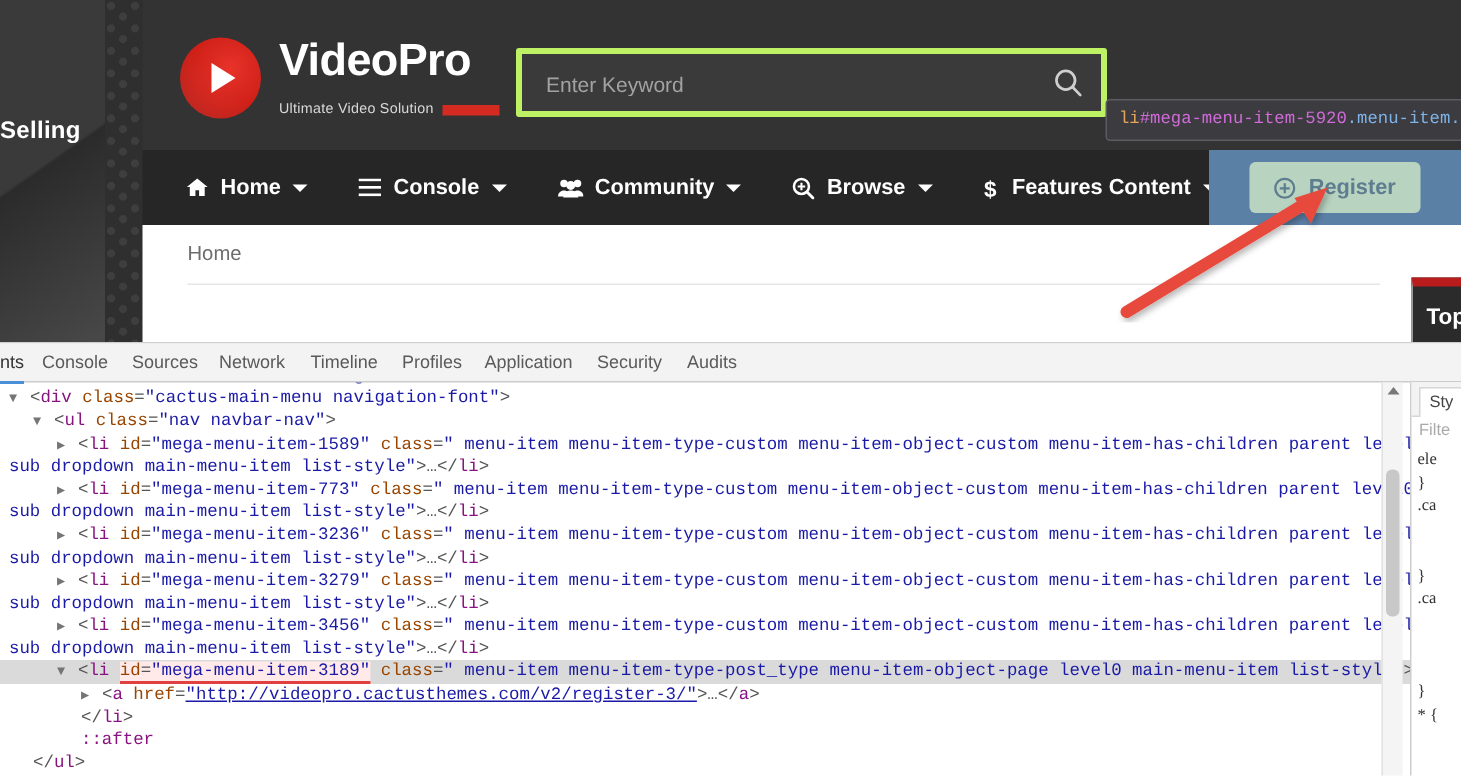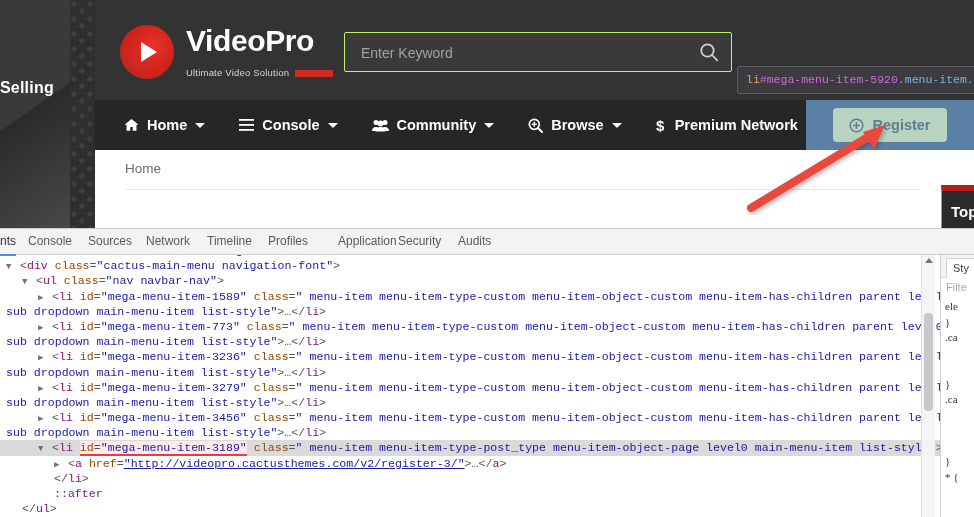--- a/index.html
+++ b/index.html
@@ -46,21 +46,21 @@
     background:linear-gradient(42deg, rgba(255,255,255,.07) 0%, rgba(255,255,255,0) 52%);
   }
   .logo-text{margin-left:12px;line-height:1;}
   .logo-title{font-size:30px;font-weight:bold;color:#ffffff;letter-spacing:-.4px;}
   .logo-sub{margin-top:12px;display:flex;align-items:center;}
   .logo-sub span{font-size:9.5px;color:#d8d8d8;letter-spacing:.2px;}
   .logo-sub i{display:inline-block;width:38px;height:7px;background:#d32b22;margin-left:6px;}
 
   .search-box{
     position:absolute;left:249px;top:32px;width:386px;height:38px;
-    border:1px solid #bef264;background:#3a3a3a;border-radius:2px;
+    border:4px solid #bef264;background:#3a3a3a;border-radius:2px;
   }
   .search-input{
     position:absolute;left:14px;top:0;height:38px;line-height:38px;
     font-size:14px;color:#a2a2a2;background:transparent;border:0;outline:none;width:330px;
     font-family:"Liberation Sans",sans-serif;
   }
   .search-input::placeholder{color:#a2a2a2;opacity:1;}
   .search-icon{position:absolute;right:12px;top:9px;width:20px;height:20px;}
 
   
@@ -239,21 +239,21 @@
         <span>Browse</span>
         <span class="caret"></span>
       </div>
 
       <div class="nav-item">
         <span class="n-ico">
           <svg width="11" height="15" viewBox="0 0 11 15">
             <text x="0" y="13" font-family="Liberation Sans, sans-serif" font-size="15" font-weight="bold" fill="#fff">$</text>
           </svg>
         </span>
-        <span>Premium Network</span>
+        <span>Features Content</span>
         <span class="caret"></span>
       </div>
     </div>
 
     <div class="register-cell">
       <div class="register-btn">
         <span class="r-ico">
           <svg width="15" height="15" viewBox="0 0 15 15">
             <circle cx="7.5" cy="7.5" r="6.3" fill="none" stroke="#5e7d8f" stroke-width="1.5"></circle>
             <line x1="7.5" y1="4.2" x2="7.5" y2="10.8" stroke="#5e7d8f" stroke-width="1.5"></line>
@@ -294,21 +294,21 @@
 
 <div id="devtools">
 
   <div class="dt-tabs">
       <div class="dt-tab active" style="left: 0px;">nts</div>
       <div class="dt-tab" style="left: 28px;">Console</div>
       <div class="dt-tab" style="left: 88px;">Sources</div>
       <div class="dt-tab" style="left: 146px;">Network</div>
       <div class="dt-tab" style="left: 207px;">Timeline</div>
       <div class="dt-tab" style="left: 268px;">Profiles</div>
-      <div class="dt-tab" style="left: 338px;">Application</div>
+      <div class="dt-tab" style="left: 323px;">Application</div>
       <div class="dt-tab" style="left: 398px;">Security</div>
       <div class="dt-tab" style="left: 458px;">Audits</div>
     </div>
 
   <div class="dt-body">
     <div class="dom-pane">
       <div class="dom-scroll">
           <div class="dom-line" style="padding-left: 6px;"><span class="g">&lt;</span><span class="p">div</span> <span class="a">class</span><span class="g">=</span><span class="v">"cactus-main-menu navigation-font"</span><span class="g">&gt;</span></div>
           <div class="dom-line" style="padding-left: 6px;"><span class="tw open"></span> <span class="g">&lt;</span><span class="p">div</span> <span class="a">class</span><span class="g">=</span><span class="v">"cactus-main-menu navigation-font"</span><span class="g">&gt;</span></div>
           <div class="dom-line" style="padding-left: 22px;"><span class="tw open"></span> <span class="g">&lt;</span><span class="p">ul</span> <span class="a">class</span><span class="g">=</span><span class="v">"nav navbar-nav"</span><span class="g">&gt;</span></div>

